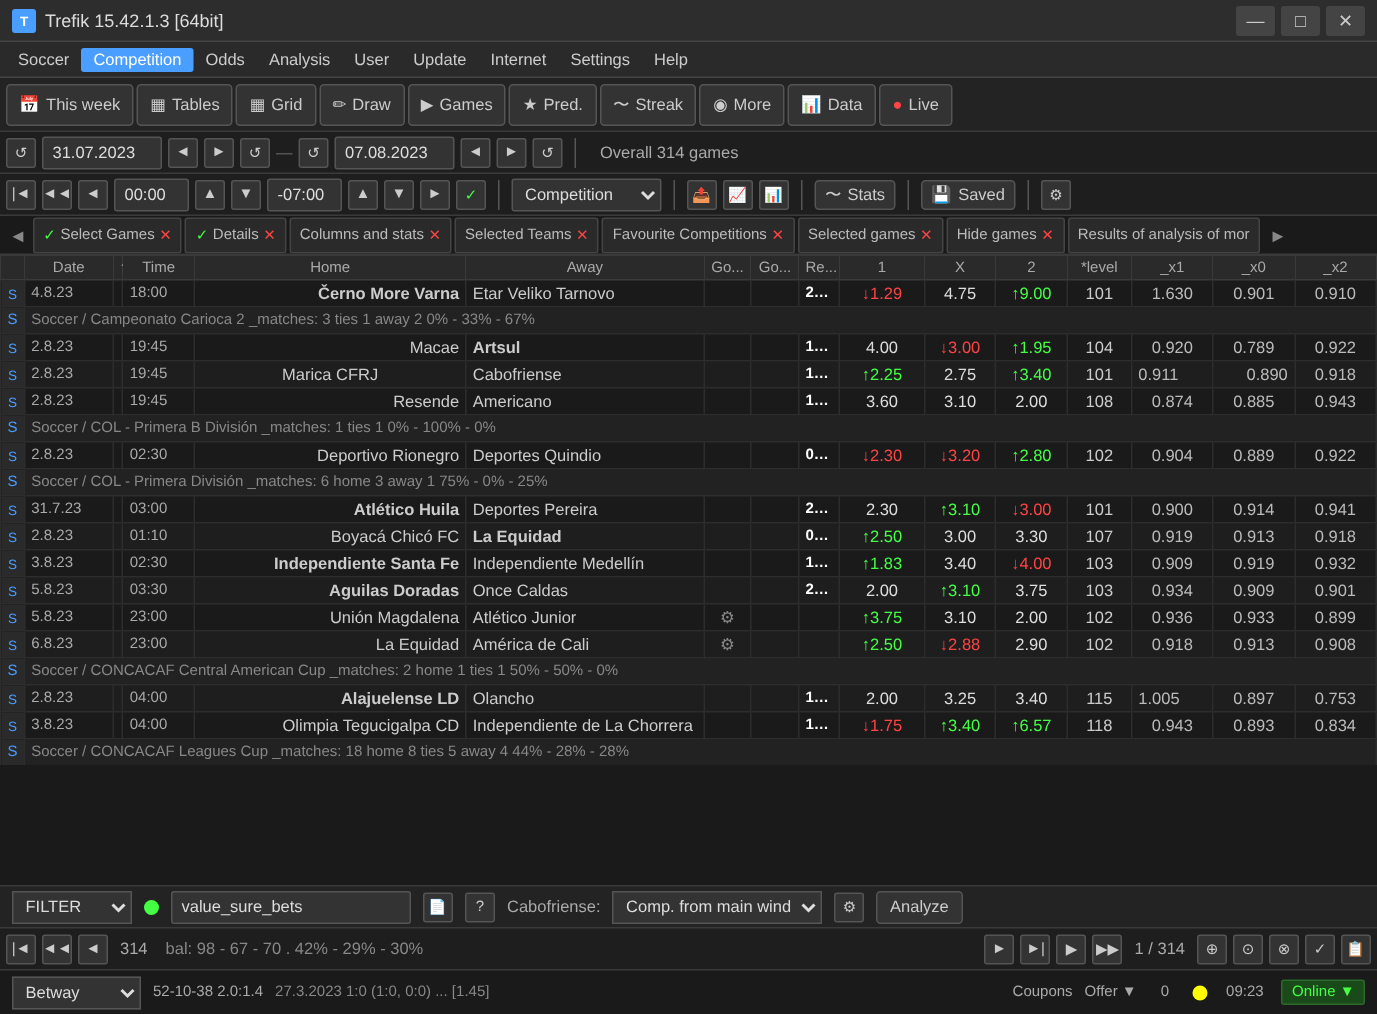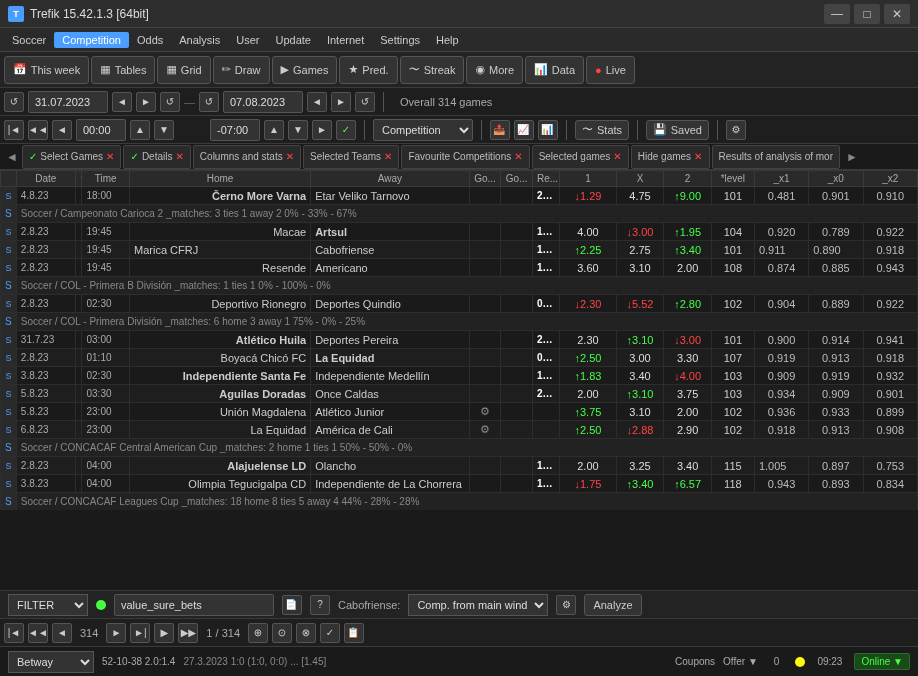--- a/index.html
+++ b/index.html
@@ -148,21 +148,21 @@
   <span class="games-count">Overall 314 games</span>
 </div>
 
 <div class="date-bar">
   <button class="nav-btn">|◄</button>
   <button class="nav-btn">◄◄</button>
   <button class="nav-btn">◄</button>
   <input class="date-input" style="width: 50px;" value="00:00">
   <button class="nav-btn">▲</button>
   <button class="nav-btn">▼</button>
-  <input class="date-input" style="width: 50px; margin-left: 32px;" value="-07:00">
+  <input class="date-input" style="width: 50px;" value="-07:00">
   <button class="nav-btn">▲</button>
   <button class="nav-btn">▼</button>
   <button class="nav-btn">►</button>
   <button class="nav-btn" style="color:#4f4">✓</button>
   <span class="separator"></span>
   <select class="dropdown" style="width:100px">
     <option>Competition</option>
   </select>
   <span class="separator"></span>
   <button class="nav-btn">📤</button>
@@ -268,21 +268,21 @@
       <td style="color:#aaa;font-size:10px">18:00</td>
       <td class="team-home" style="text-align:right">Černo More Varna</td>
       <td class="team-normal">Etar Veliko Tarnovo</td>
       <td style="text-align:center;color:#888"></td>
       <td style="text-align:center;color:#888"></td>
       <td style="text-align:center;color:#fff;font-weight:bold;font-size:10px">2 : 1</td>
       <td style="text-align:center;color:#f44">↓1.29</td>
       <td style="text-align:center;color:#ddd">4.75</td>
       <td style="text-align:center;color:#4f4">↑9.00</td>
       <td class="level-normal">101</td>
-      <td style="text-align:center;color:#bbb">0.481</td>
+      <td style="text-align:center;color:#bbb">1.630</td>
       <td style="text-align:center;color:#bbb">0.901</td>
       <td style="text-align:center;color:#bbb">0.910</td>
     </tr>
         <tr class="row-group">
           <td style="background:#2a2a2a;text-align:center;color:#4a9eff">S</td>
           <td colspan="15" style="color:#888;font-size:10px;background:#222">Soccer / Campeonato Carioca 2 _matches: 3   ties 1  away 2    0% - 33% - 67%</td>
         </tr>
         <tr class="row-normal">
       <td style="background:#2a2a2a;text-align:center;color:#4a9eff;font-size:9px">S</td>
       <td style="color:#aaa;font-size:10px">2.8.23</td>
@@ -299,31 +299,31 @@
       <td class="level-yellow">104</td>
       <td style="text-align:center;color:#bbb">0.920</td>
       <td style="text-align:center;color:#bbb">0.789</td>
       <td style="text-align:center;color:#bbb">0.922</td>
     </tr>
         <tr class="row-alt">
       <td style="background:#2a2a2a;text-align:center;color:#4a9eff;font-size:9px">S</td>
       <td style="color:#aaa;font-size:10px">2.8.23</td>
       <td style="font-size:9px;text-align:center"></td>
       <td style="color:#aaa;font-size:10px">19:45</td>
-      <td class="team-normal" style="text-align:left">Marica CFRJ</td>
+      <td class="team-normal" style="text-align:center">Marica CFRJ</td>
       <td class="team-normal">Cabofriense</td>
       <td style="text-align:center;color:#888"></td>
       <td style="text-align:center;color:#888"></td>
       <td style="text-align:center;color:#fff;font-weight:bold;font-size:10px">1 : 2</td>
       <td style="text-align:center;color:#4f4">↑2.25</td>
       <td style="text-align:center;color:#ddd">2.75</td>
       <td style="text-align:center;color:#4f4">↑3.40</td>
       <td class="level-normal">101</td>
       <td style="color:#bbb">0.911</td>
-      <td style="text-align:left;color:#bbb">0.890</td>
+      <td style="text-align:right;color:#bbb">0.890</td>
       <td style="text-align:center;color:#bbb">0.918</td>
     </tr>
         <tr class="row-normal">
       <td style="background:#2a2a2a;text-align:center;color:#4a9eff;font-size:9px">S</td>
       <td style="color:#aaa;font-size:10px">2.8.23</td>
       <td style="font-size:9px;text-align:center"></td>
       <td style="color:#aaa;font-size:10px">19:45</td>
       <td class="team-normal" style="text-align:right">Resende</td>
       <td class="team-normal">Americano</td>
       <td style="text-align:center;color:#888"></td>
@@ -345,21 +345,21 @@
       <td style="background:#2a2a2a;text-align:center;color:#4a9eff;font-size:9px">S</td>
       <td style="color:#aaa;font-size:10px">2.8.23</td>
       <td style="font-size:9px;text-align:center"></td>
       <td style="color:#aaa;font-size:10px">02:30</td>
       <td class="team-normal" style="text-align:right">Deportivo Rionegro</td>
       <td class="team-normal">Deportes Quindio</td>
       <td style="text-align:center;color:#888"></td>
       <td style="text-align:center;color:#888"></td>
       <td style="text-align:center;color:#fff;font-weight:bold;font-size:10px">0 : 0</td>
       <td style="text-align:center;color:#f44">↓2.30</td>
-      <td style="text-align:center;color:#f44">↓5.52</td>
+      <td style="text-align:center;color:#f44">↓3.20</td>
       <td style="text-align:center;color:#4f4">↑2.80</td>
       <td class="level-normal">102</td>
       <td style="text-align:center;color:#bbb">0.904</td>
       <td style="text-align:center;color:#bbb">0.889</td>
       <td style="text-align:center;color:#bbb">0.922</td>
     </tr>
         <tr class="row-group">
           <td style="background:#2a2a2a;text-align:center;color:#4a9eff">S</td>
           <td colspan="15" style="color:#888;font-size:10px;background:#222">Soccer / COL - Primera División _matches: 6   home 3   away 1   75% - 0% - 25%</td>
         </tr>
@@ -517,20 +517,21 @@
         </tr>
       </tbody>
   </table>
 </div>
 
 <div class="bottom-bar">
   <button class="nav-btn">|◄</button>
   <button class="nav-btn">◄◄</button>
   <button class="nav-btn">◄</button>
   <span style="color:#aaa;padding:0 4px">314</span>
+  <span style="color:#888;flex:1;padding-left:4px">bal: 98 - 67 - 70 . 42% - 29% - 30%</span>
   <button class="nav-btn">►</button>
   <button class="nav-btn">►|</button>
   <button class="nav-btn">▶</button>
   <button class="nav-btn">▶▶</button>
   <span style="color:#aaa;padding:0 4px">1 / 314</span>
   <button class="nav-btn">⊕</button>
   <button class="nav-btn">⊙</button>
   <button class="nav-btn">⊗</button>
   <button class="nav-btn">✓</button>
   <button class="nav-btn">📋</button>

